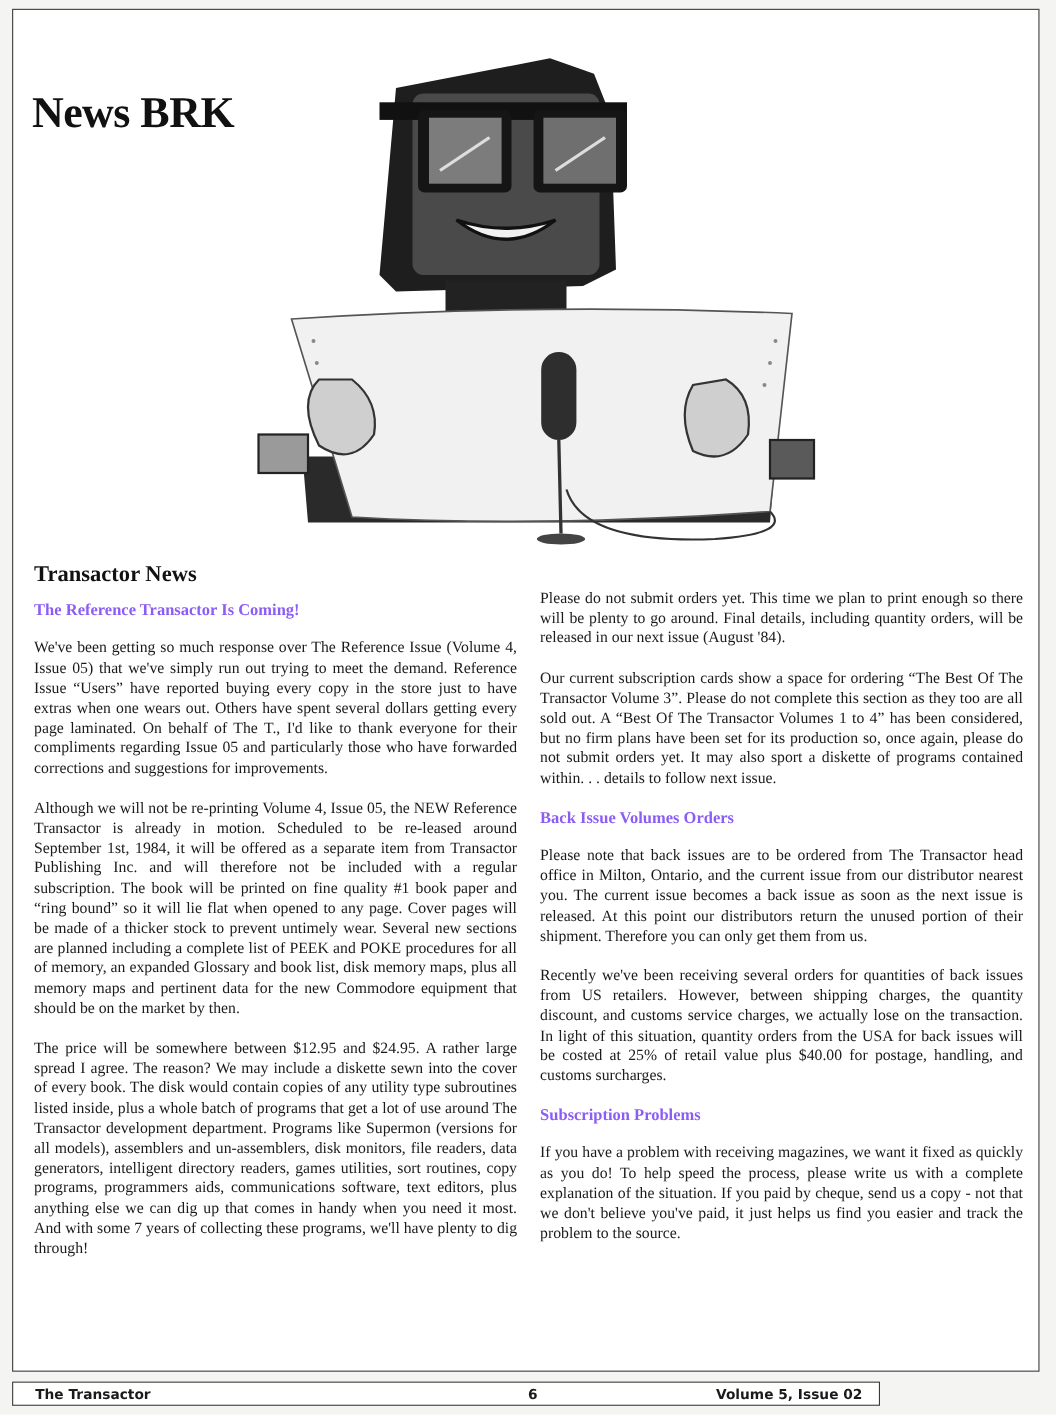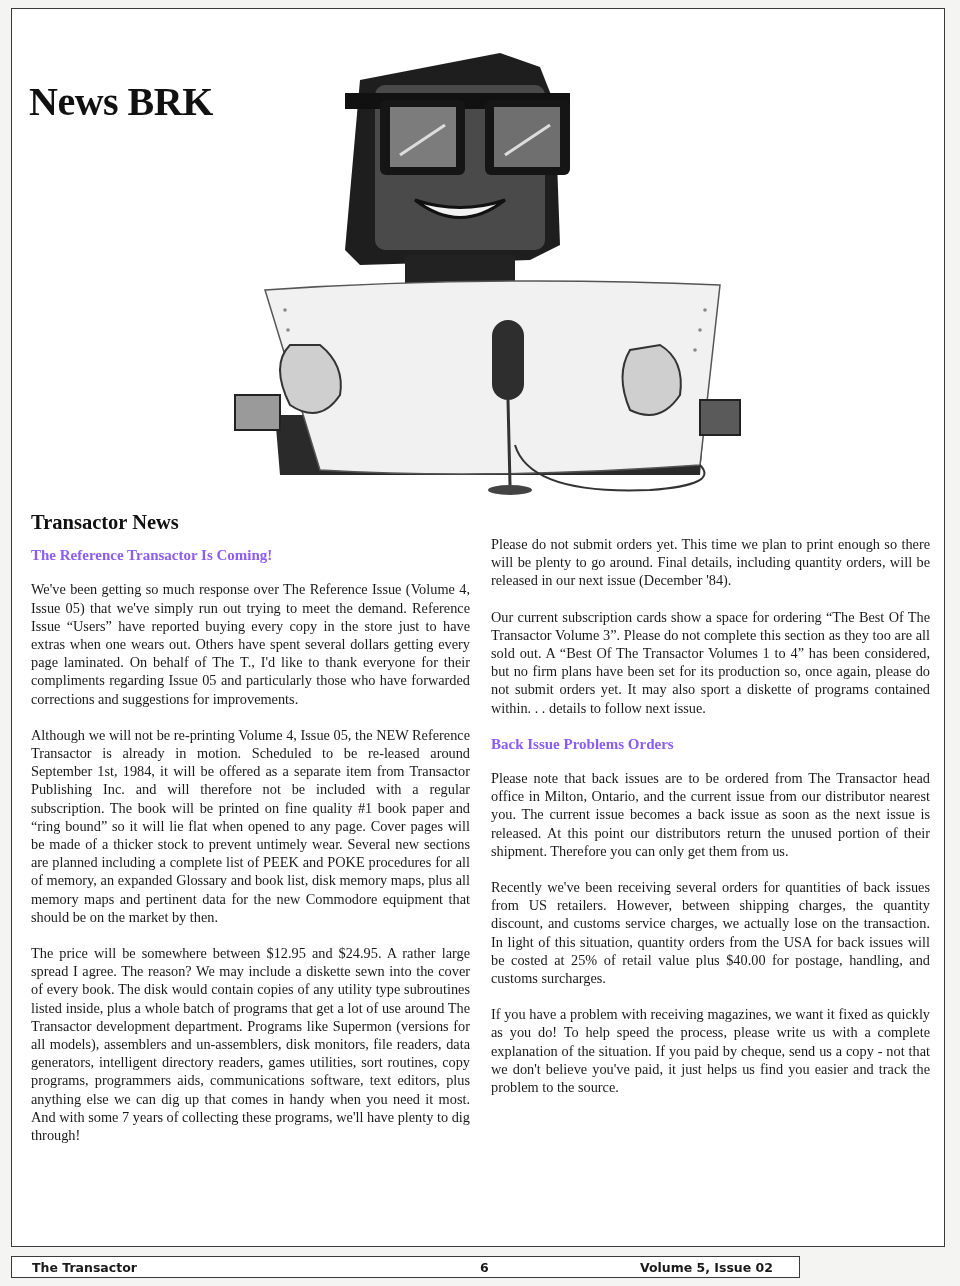--- a/index.html
+++ b/index.html
@@ -30,21 +30,21 @@
   .col p { margin:0 0 18px 0; }
   .col-right .article-title { margin-top:0; }
   .footer-box {
     position:absolute; left:11px; top:1256px; width:789px; height:22px;
     border:1.5px solid #3a3a3a; box-sizing:border-box;
     font-family:"DejaVu Sans","Liberation Sans",sans-serif; font-weight:bold;
     font-size:12.5px; background:#fff;
   }
   .footer-left { position:absolute; left:20px; top:3px; }
   .footer-center { position:absolute; left:468px; top:3px; }
-  .footer-right { position:absolute; right:26px; top:3px; }
+  .footer-right { position:absolute; right:15px; top:3px; }
 </style>
 </head>
 <body>
 
 <div class="page-frame"></div>
 
 <div class="masthead">News BRK</div>
 
 <div class="illustration">
   <svg width="520" height="460" viewBox="0 0 520 460">
@@ -91,25 +91,26 @@
 
 <div class="col col-left">
   <div class="section-title">Transactor News</div>
   <div class="article-title">The Reference Transactor Is Coming!</div>
   <p>We've been getting so much response over The Reference Issue (Volume 4, Issue 05) that we've simply run out trying to meet the demand. Reference Issue “Users” have reported buying every copy in the store just to have extras when one wears out. Others have spent several dollars getting every page laminated. On behalf of The T., I'd like to thank everyone for their compliments regarding Issue 05 and particularly those who have forwarded corrections and suggestions for improvements.</p>
   <p>Although we will not be re-printing Volume 4, Issue 05, the NEW Reference Transactor is already in motion. Scheduled to be re-leased around September 1st, 1984, it will be offered as a separate item from Transactor Publishing Inc. and will therefore not be included with a regular subscription. The book will be printed on fine quality #1 book paper and “ring bound” so it will lie flat when opened to any page. Cover pages will be made of a thicker stock to prevent untimely wear. Several new sections are planned including a complete list of PEEK and POKE procedures for all of memory, an expanded Glossary and book list, disk memory maps, plus all memory maps and pertinent data for the new Commodore equipment that should be on the market by then.</p>
   <p>The price will be somewhere between $12.95 and $24.95. A rather large spread I agree. The reason? We may include a diskette sewn into the cover of every book. The disk would contain copies of any utility type subroutines listed inside, plus a whole batch of programs that get a lot of use around The Transactor development department. Programs like Supermon (versions for all models), assemblers and un-assemblers, disk monitors, file readers, data generators, intelligent directory readers, games utilities, sort routines, copy programs, programmers aids, communications software, text editors, plus anything else we can dig up that comes in handy when you need it most. And with some 7 years of collecting these programs, we'll have plenty to dig through!</p>
 </div>
 
 <div class="col col-right">
-  <p>Please do not submit orders yet. This time we plan to print enough so there will be plenty to go around. Final details, including quantity orders, will be released in our next issue (December '84).</p>
+  <p>Please do not submit orders yet. This time we plan to print enough so there will be plenty to go around. Final details, including quantity orders, will be released in our next issue (August '84).</p>
   <p>Our current subscription cards show a space for ordering “The Best Of The Transactor Volume 3”. Please do not complete this section as they too are all sold out. A “Best Of The Transactor Volumes 1 to 4” has been considered, but no firm plans have been set for its production so, once again, please do not submit orders yet. It may also sport a diskette of programs contained within. . . details to follow next issue.</p>
-  <div class="article-title">Back Issue Problems Orders</div>
+  <div class="article-title">Back Issue Volumes Orders</div>
   <p>Please note that back issues are to be ordered from The Transactor head office in Milton, Ontario, and the current issue from our distributor nearest you. The current issue becomes a back issue as soon as the next issue is released. At this point our distributors return the unused portion of their shipment. Therefore you can only get them from us.</p>
   <p>Recently we've been receiving several orders for quantities of back issues from US retailers. However, between shipping charges, the quantity discount, and customs service charges, we actually lose on the transaction. In light of this situation, quantity orders from the USA for back issues will be costed at 25% of retail value plus $40.00 for postage, handling, and customs surcharges.</p>
+  <div class="article-title">Subscription Problems</div>
   <p>If you have a problem with receiving magazines, we want it fixed as quickly as you do! To help speed the process, please write us with a complete explanation of the situation. If you paid by cheque, send us a copy - not that we don't believe you've paid, it just helps us find you easier and track the problem to the source.</p>
 </div>
 
 <div class="footer-box">
   <span class="footer-left">The Transactor</span>
   <span class="footer-center">6</span>
   <span class="footer-right">Volume 5, Issue 02</span>
 </div>
 
 </body></html>

